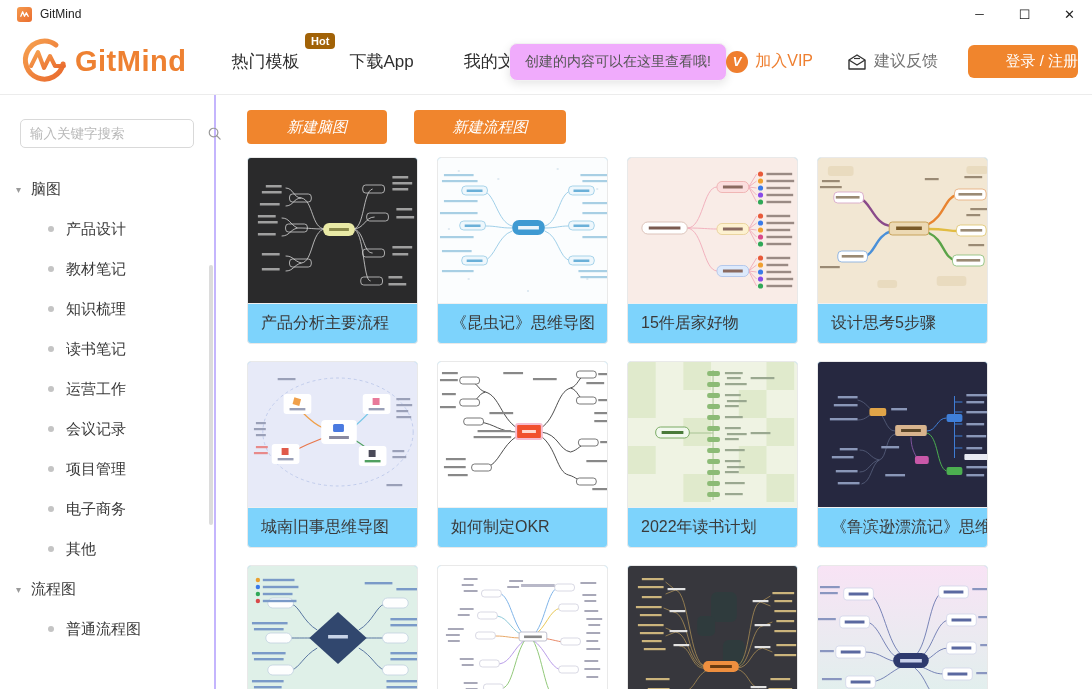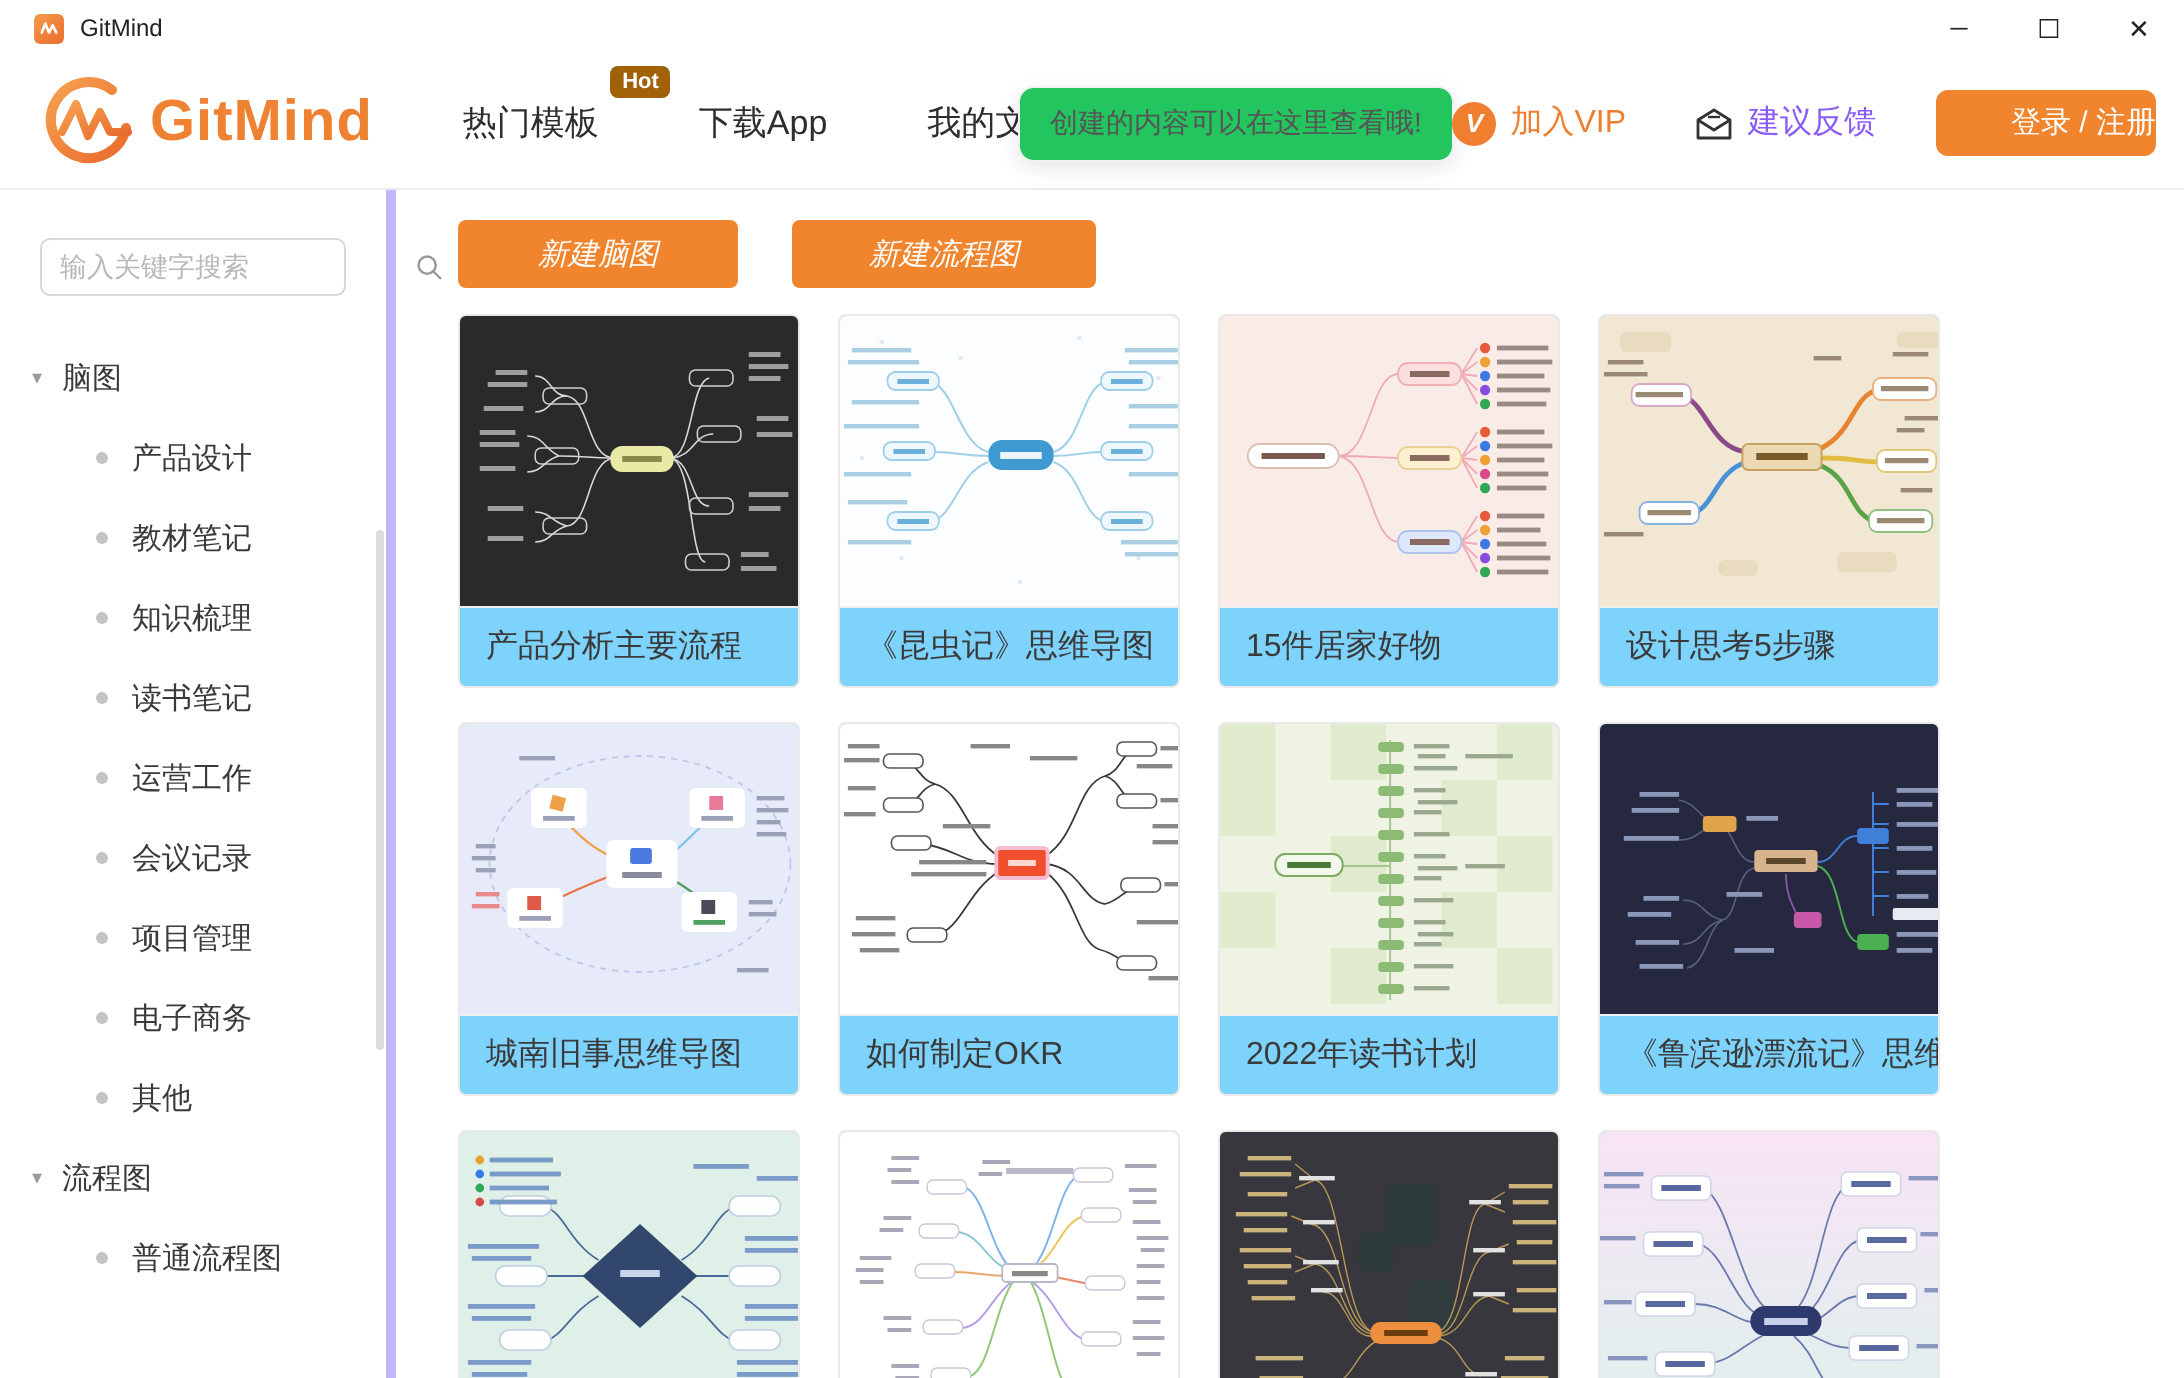--- a/index.html
+++ b/index.html
@@ -21,37 +21,37 @@
   
   .header { height:67px; display:flex; align-items:center; border-bottom:1px solid #ececec;
     background:#fff; position:relative; }
   .brand { display:flex; align-items:center; margin-left:20px; }
   .brand svg { width:48px; height:48px; }
   .brand .brand-name { font-size:29px; font-weight:bold; color:#ee8132; margin-left:7px; letter-spacing:.5px; }
   .nav { display:flex; align-items:center; margin-left:45px; }
   .nav-item { font-size:17px; color:#2e2e2e; margin-right:50px; position:relative; cursor:pointer; white-space:nowrap; }
   .hot-badge { position:absolute; top:-17px; right:-36px; background:#a16207; color:#fff;
     font-size:11px; font-weight:bold; padding:2px 6px; border-radius:4px; line-height:12px;text-align:center; }
-  .tooltip { position:absolute; left:509px; top:15px; width:218px; height:38px; background:#22c55e;
+  .tooltip { position:absolute; left:509px; top:15px; width:218px; height:38px; background:#f0abfc;
     border:1px solid #f1f1f1; border-radius:8px; box-shadow:0 3px 10px rgba(0,0,0,.10);
     display:flex; align-items:center; justify-content:center; font-size:14px; color:#555; white-space:nowrap; }
   .hdr-right { position:absolute; right:14px; top:0; height:67px; display:flex; align-items:center; }
   .vip { display:flex; align-items:center; cursor:pointer; }
   .vip-ic { width:22px; height:22px; border-radius:50%; background:#ef7e2e; color:#fff;
     display:flex; align-items:center; justify-content:center; font-size:13px; font-weight:bold; font-style:italic; }
   .vip-label { color:#ee7f30; font-size:16px; margin-left:7px; white-space:nowrap; }
   .feedback { display:flex; align-items:center; margin-left:34px; cursor:pointer; }
   .feedback svg { width:20px; height:18px; }
-  .feedback-label { font-size:16px; color:#8b5cf6; margin-left:7px; white-space:nowrap; }
+  .feedback-label { font-size:16px; color:#737373; margin-left:7px; white-space:nowrap; }
   .login-btn { margin-left:30px; width:110px; height:33px; background:#f0852d; color:#fff;
     border:none; border-radius:6px; font-size:15px; font-family:inherit; cursor:pointer; white-space:nowrap;text-align:right; }
 
   
   .layout { display:flex; height:594px; }
-  .sidebar { width:198px; border-right:5px solid #c4b5fd; position:relative; flex:none; }
+  .sidebar { width:216px; border-right:2px solid #c4b5fd; position:relative; flex:none; }
   .search-box { margin:24px 20px 0 20px; height:29px; border:1px solid #d9d9d9; border-radius:5px;
     display:flex; align-items:center; padding:0 9px; }
   .search-box input { border:none; outline:none; flex:1; font-size:13.5px; color:#333;
     font-family:inherit; background:transparent; }
   .search-box input::placeholder { color:#b8b8b8; }
   .search-box svg { width:15px; height:15px; flex:none; }
   .sb-list { margin-top:21px; }
   .sb-row { height:40px; display:flex; align-items:center; font-size:15px; color:#3a3a3a; cursor:pointer; }
   .sb-row .dot { width:6px; height:6px; border-radius:50%; background:#c4c4c4; margin-right:12px; flex:none; }
   .sb-row.top { padding-left:22px; }

